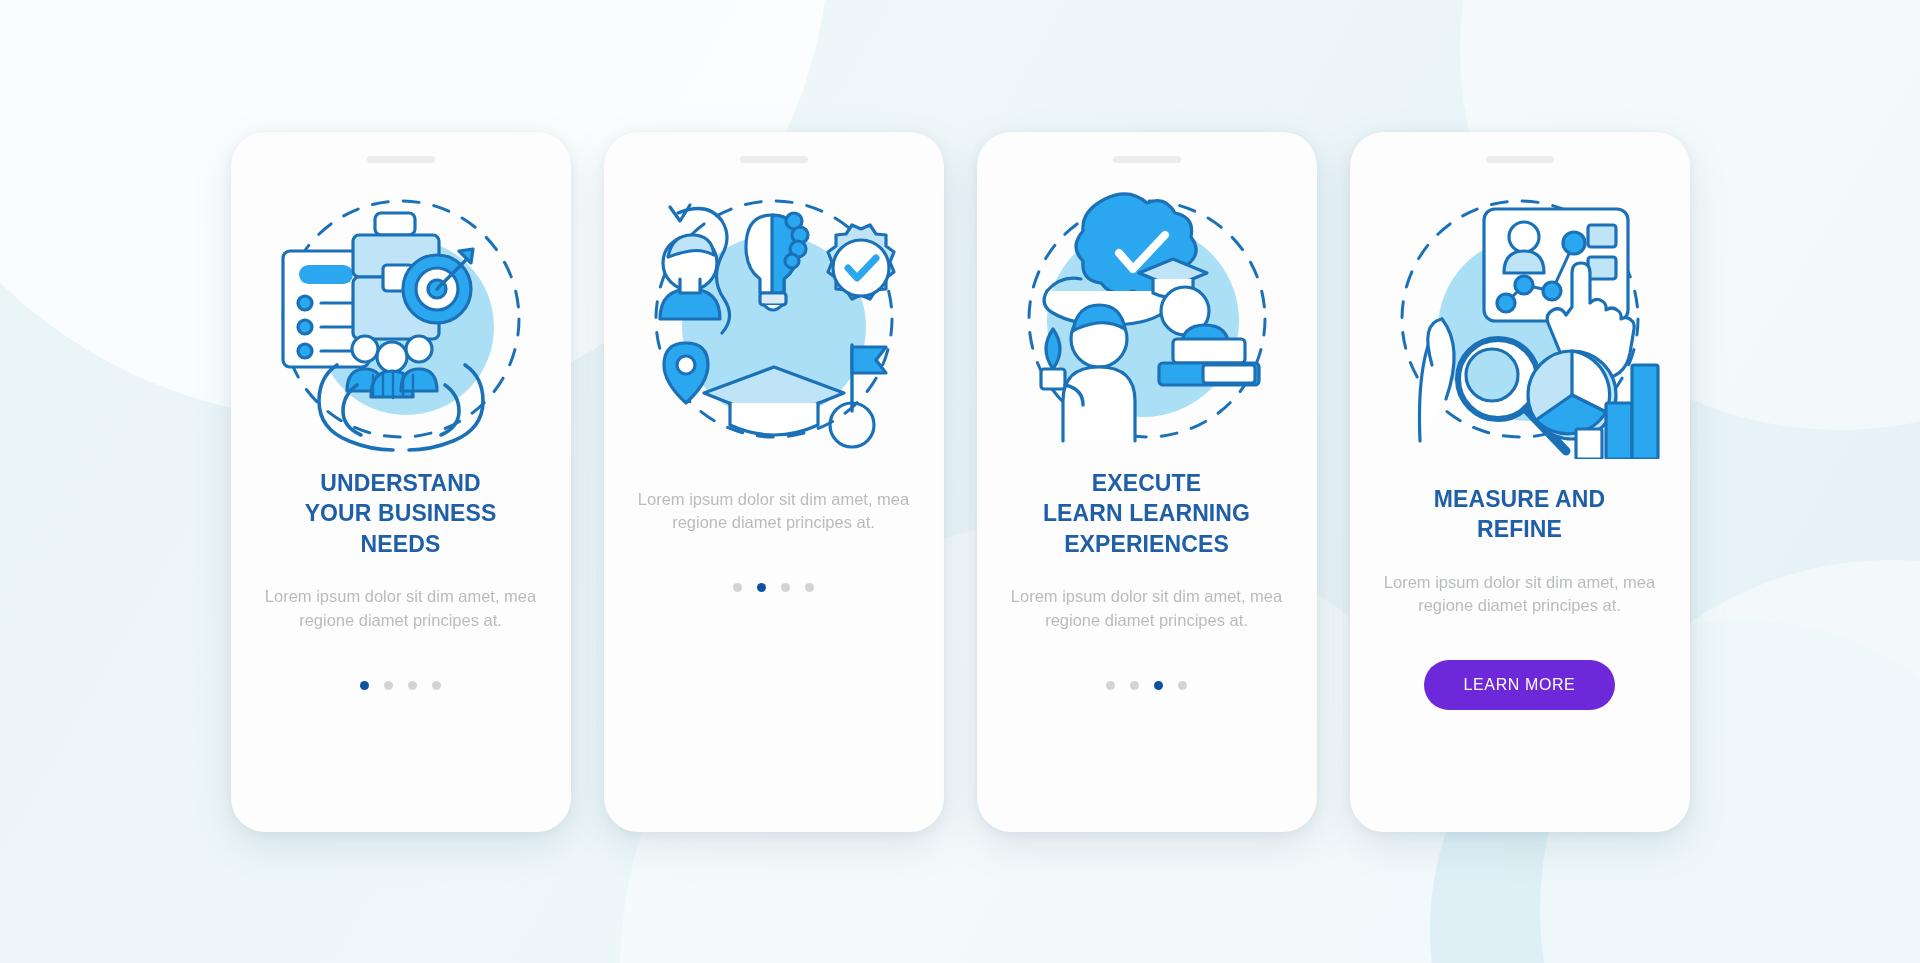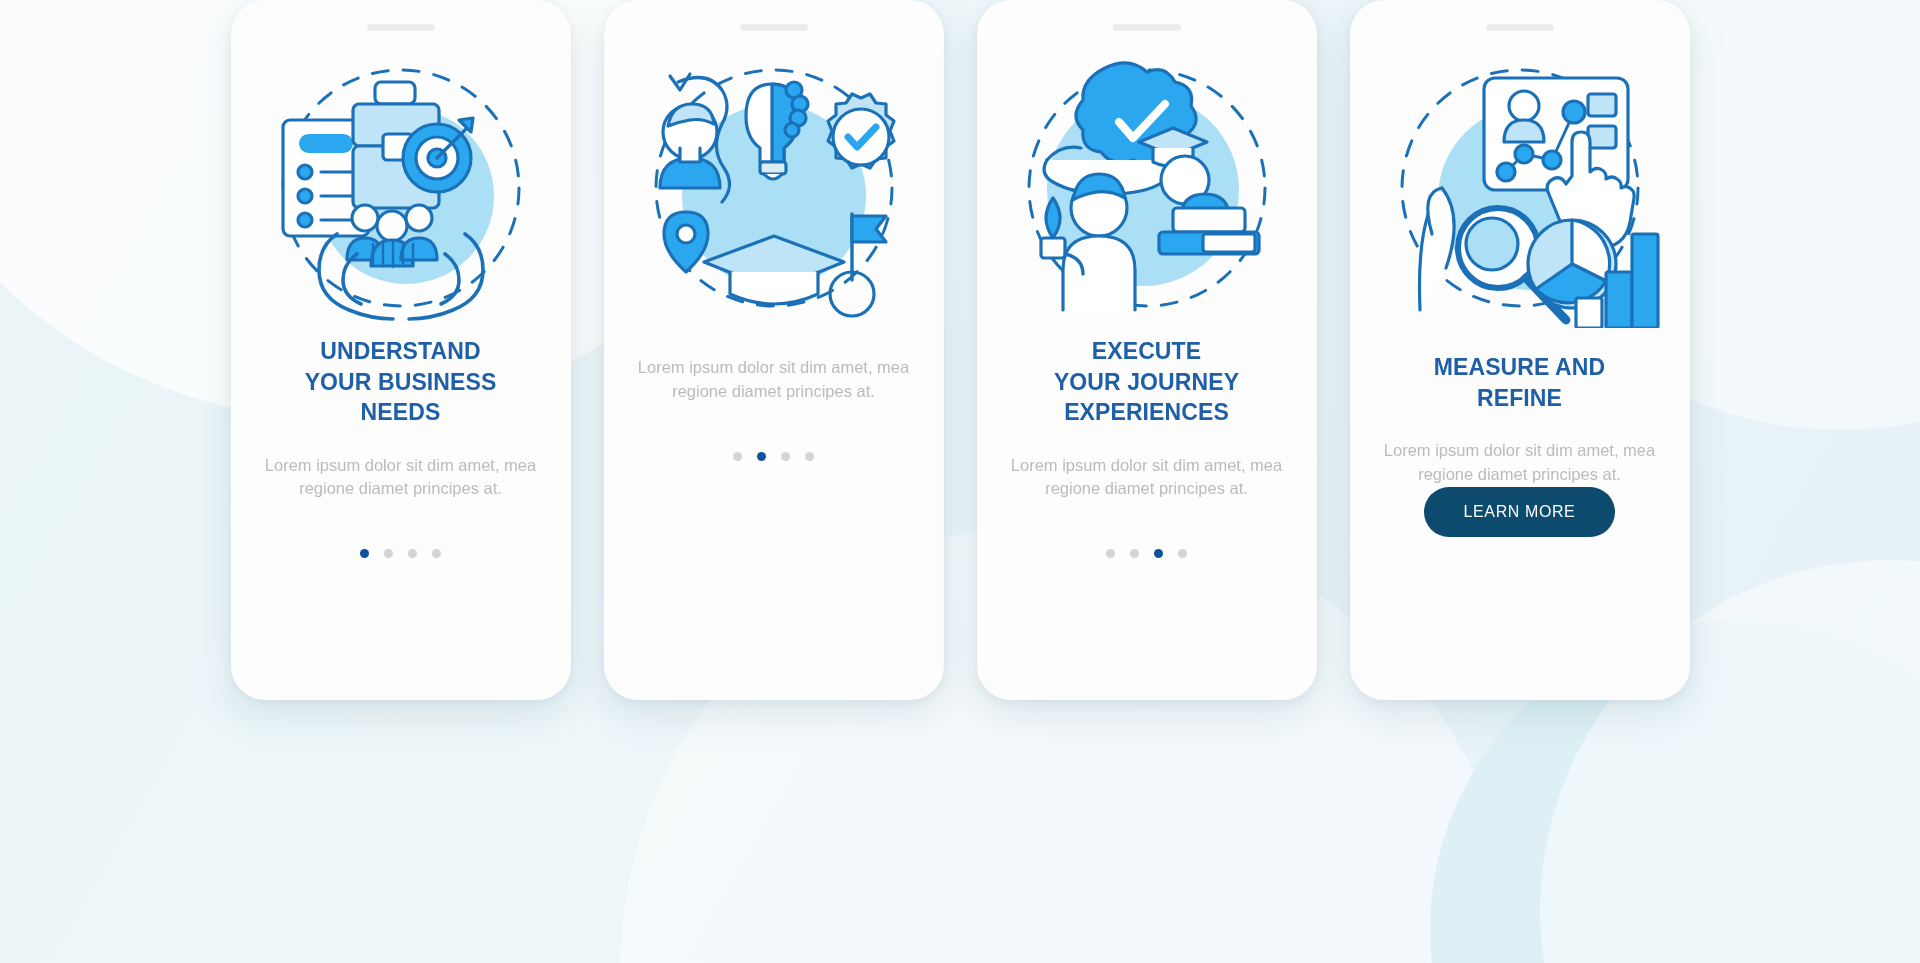--- a/index.html
+++ b/index.html
@@ -36,20 +36,21 @@
   .blob.tint1 {
     width: 620px; height: 620px; left: 1430px; top: 620px;
     background: #dbeef5; opacity:.85;
   }
 
   
   #phones {
     position: absolute;
     inset: 0;
     display: flex;
+    align-items: center;
     justify-content: center;
     gap: 33px;
   }
 
   .phone {
     position: relative;
     width: 340px;
     height: 700px;
     background: #fdfdfd;
     border-radius: 34px;
@@ -112,21 +113,22 @@
   }
   .dot {
     width: 9px;
     height: 9px;
     border-radius: 50%;
     background: #d2d4d6;
   }
   .dot.active { background: #0d52a0; }
 
   .learn-more {
-    background: #0c4a6e;
+    margin-top: 42px;
+    background: #6d28d9;
     color: #ffffff;
     border: none;
     border-radius: 26px;
     font-family: "Liberation Sans", sans-serif;
     font-size: 16px;
     letter-spacing: .6px;
     padding: 16px 40px;
     cursor: pointer;
   }
 </style>
@@ -292,21 +294,21 @@
           <path d="M56 262 v-40 q0 -34 36 -34 q36 0 36 34 v40" fill="#ffffff" stroke="#1b71b8"></path>
 
           <path d="M46 190 q-14 -20 0 -40 q14 20 0 40z" fill="#2ba7ef" stroke="#1b71b8"></path>
           <rect x="34" y="190" width="24" height="20" rx="3" fill="#ffffff" stroke="#1b71b8"></rect>
           <path d="M58 206 q18 4 18 20" stroke-width="3.4"></path>
         </g>
       </svg>
     </div>
 
     <div class="card-title">EXECUTE
-YOUR JOURNEY
+LEARN LEARNING
 EXPERIENCES</div>
     <div class="card-body">Lorem ipsum dolor sit dim amet, mea regione diamet principes at.</div>
 
     <div class="dots">
       <span class="dot"></span>
       <span class="dot"></span>
       <span class="dot active"></span>
       <span class="dot"></span>
     </div>
   </div>

